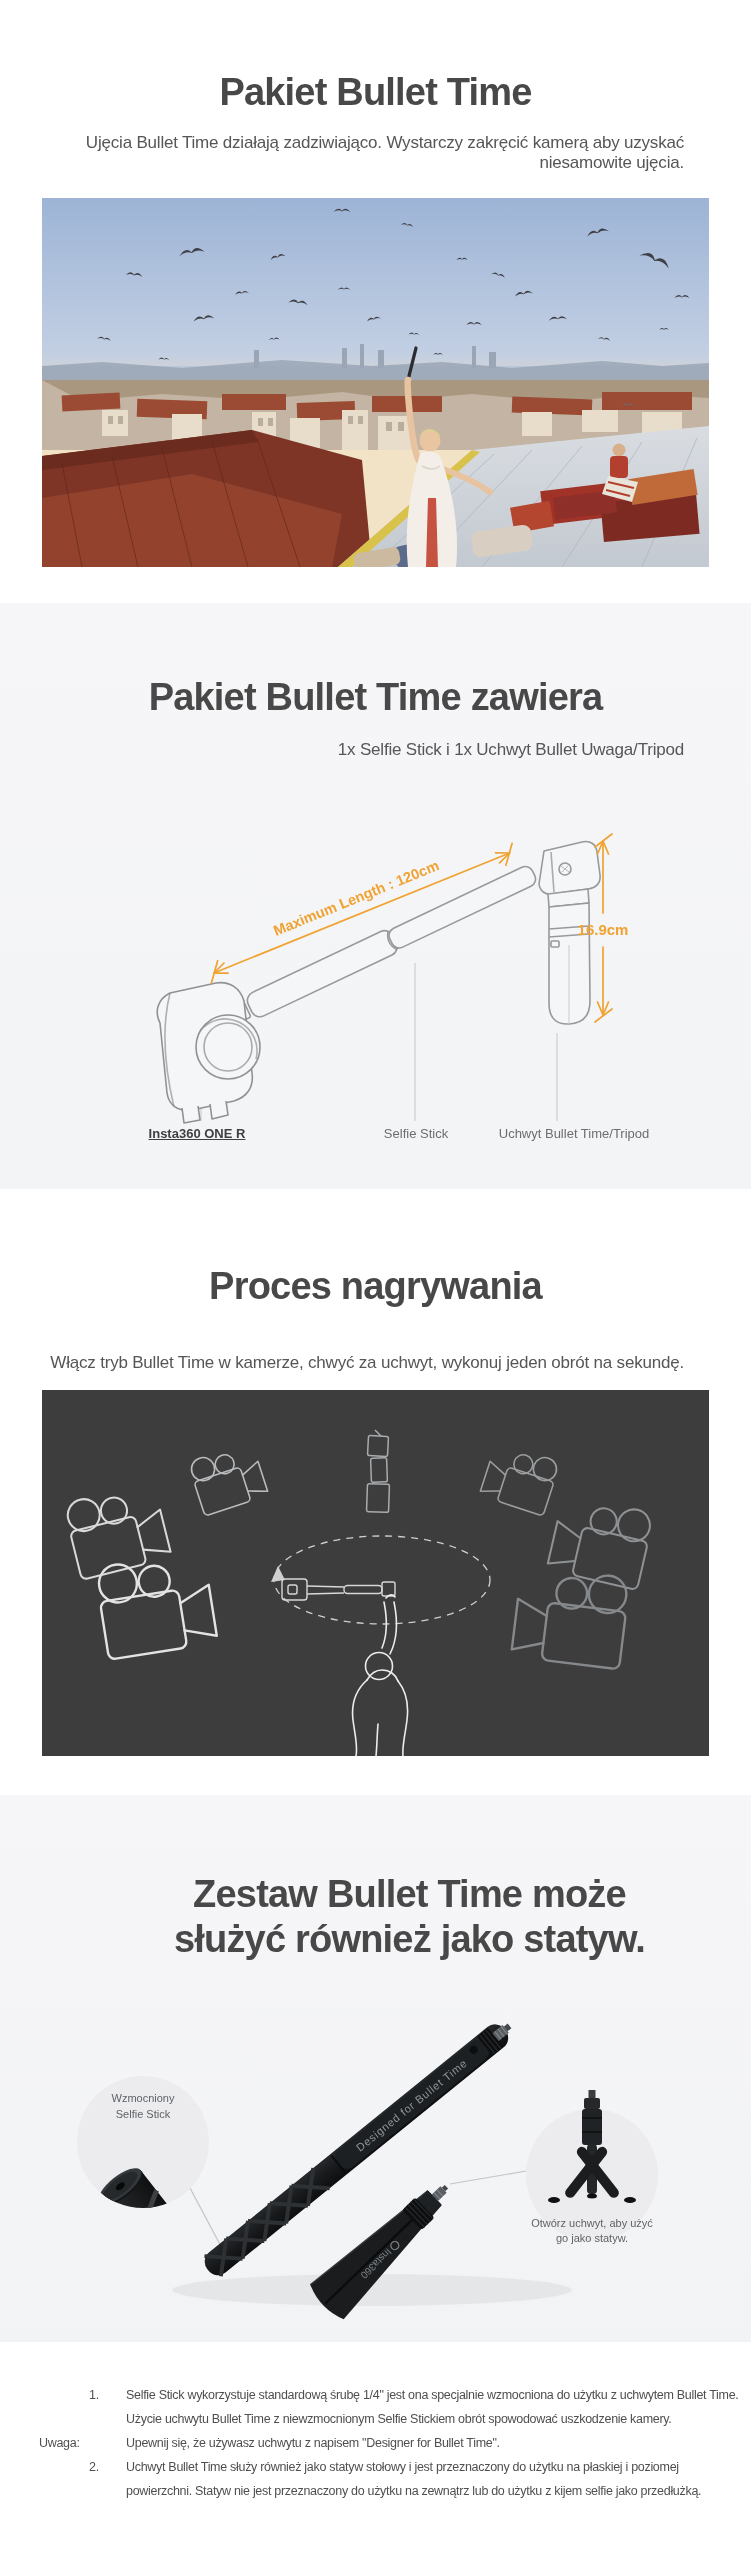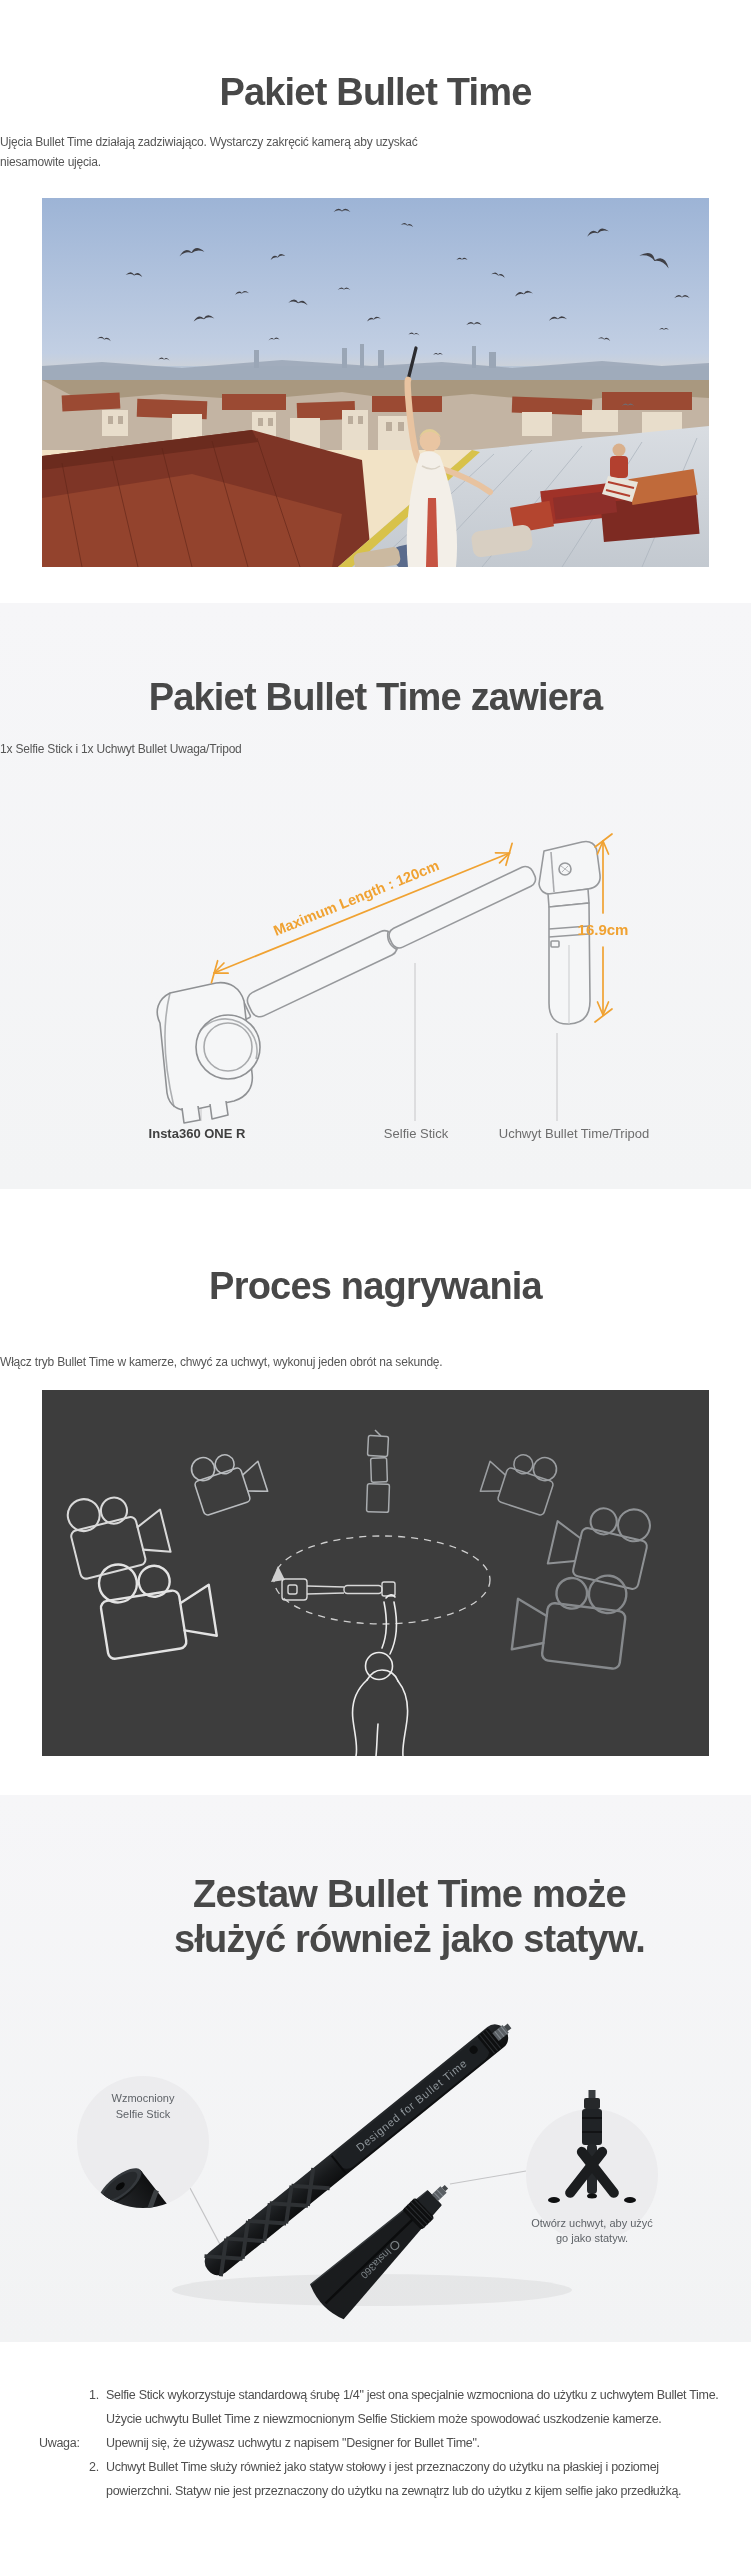--- a/index.html
+++ b/index.html
@@ -6,35 +6,35 @@
   .page{position:relative;width:751px;height:2560px;margin:0 auto;overflow:hidden;
         font-family:"Liberation Sans",sans-serif;background:#ffffff;}
   .sec{position:absolute;left:0;width:751px;}
   .sec-hero{top:0;height:603px;background:#ffffff;}
   .sec-kit{top:603px;height:586px;background:linear-gradient(#f6f6f8,#f3f4f5);}
   .sec-process{top:1189px;height:606px;background:#ffffff;}
   .sec-statyw{top:1795px;height:547px;background:linear-gradient(#f6f6f8,#f2f3f4);}
   .sec-notes{top:2342px;height:218px;background:#ffffff;}
   .h-big{position:absolute;left:0;width:751px;margin:0;text-align:center;
          font-size:38px;line-height:45px;font-weight:bold;letter-spacing:-0.8px;color:#484848;}
-  .sub{position:absolute;left:0;width:684px;text-align:left;
-       font-size:12px;line-height:19.5px;color:#565656;letter-spacing:-0.2px;}
+  .sub{position:absolute;left:0;width:684px;text-align:right;
+       font-size:17px;line-height:19.5px;color:#565656;letter-spacing:-0.2px;}
   .photo-frame{position:absolute;left:42px;top:198px;width:667px;height:369px;overflow:hidden;}
   .diagram-wrap{position:absolute;left:42px;top:222px;width:667px;height:320px;}
   .diag-label{position:absolute;top:523px;transform:translateX(-50%);white-space:nowrap;
               font-size:13px;color:#6d6d6d;}
-  .diag-label.bold{font-weight:bold;color:#3f3f3f;}
+  .diag-label.bold{font-weight:bold;color:#3f3f3f;text-decoration:underline;}
   .dark-wrap{position:absolute;left:42px;top:201px;width:667px;height:366px;}
   .collage-wrap{position:absolute;left:42px;top:195px;width:667px;height:352px;}
   .notes-row{position:absolute;left:39px;top:41px;display:flex;align-items:center;
              font-size:12.5px;line-height:24px;color:#4f4f4f;letter-spacing:-0.3px;}
   .notes-label{width:50px;flex:0 0 50px;}
   .note-item{display:flex;}
   .note-num{width:17px;flex:0 0 17px;}
-  .note-lines div{white-space:nowrap;}
+  .note-lines div{white-space:nowrap;margin-left:20px;}
   svg text{font-family:"Liberation Sans",sans-serif;}
 </style>
 </head>
 <body>
 
 <div class="page">
 
   <section class="sec sec-hero">
     <h1 class="h-big" style="top:70px;">Pakiet Bullet Time</h1>
     <div class="sub" style="top:133px;">
@@ -461,21 +461,21 @@
   </section>
 
   <section class="sec sec-notes">
     <div class="notes-row">
       <div class="notes-label">Uwaga:</div>
       <div>
         <div class="note-item">
           <div class="note-num">1.</div>
           <div class="note-lines">
             <div>Selfie Stick wykorzystuje standardową śrubę 1/4" jest ona specjalnie wzmocniona do użytku z uchwytem Bullet Time.</div>
-            <div>Użycie uchwytu Bullet Time z niewzmocnionym Selfie Stickiem może spowodować uszkodzenie kamerze.</div>
+            <div>Użycie uchwytu Bullet Time z niewzmocnionym Selfie Stickiem obrót spowodować uszkodzenie kamery.</div>
             <div>Upewnij się, że używasz uchwytu z napisem "Designer for Bullet Time".</div>
           </div>
         </div>
         <div class="note-item">
           <div class="note-num">2.</div>
           <div class="note-lines">
             <div>Uchwyt Bullet Time służy również jako statyw stołowy i jest przeznaczony do użytku na płaskiej i poziomej</div>
             <div>powierzchni. Statyw nie jest przeznaczony do użytku na zewnątrz lub do użytku z kijem selfie jako przedłużką.</div>
           </div>
         </div>

